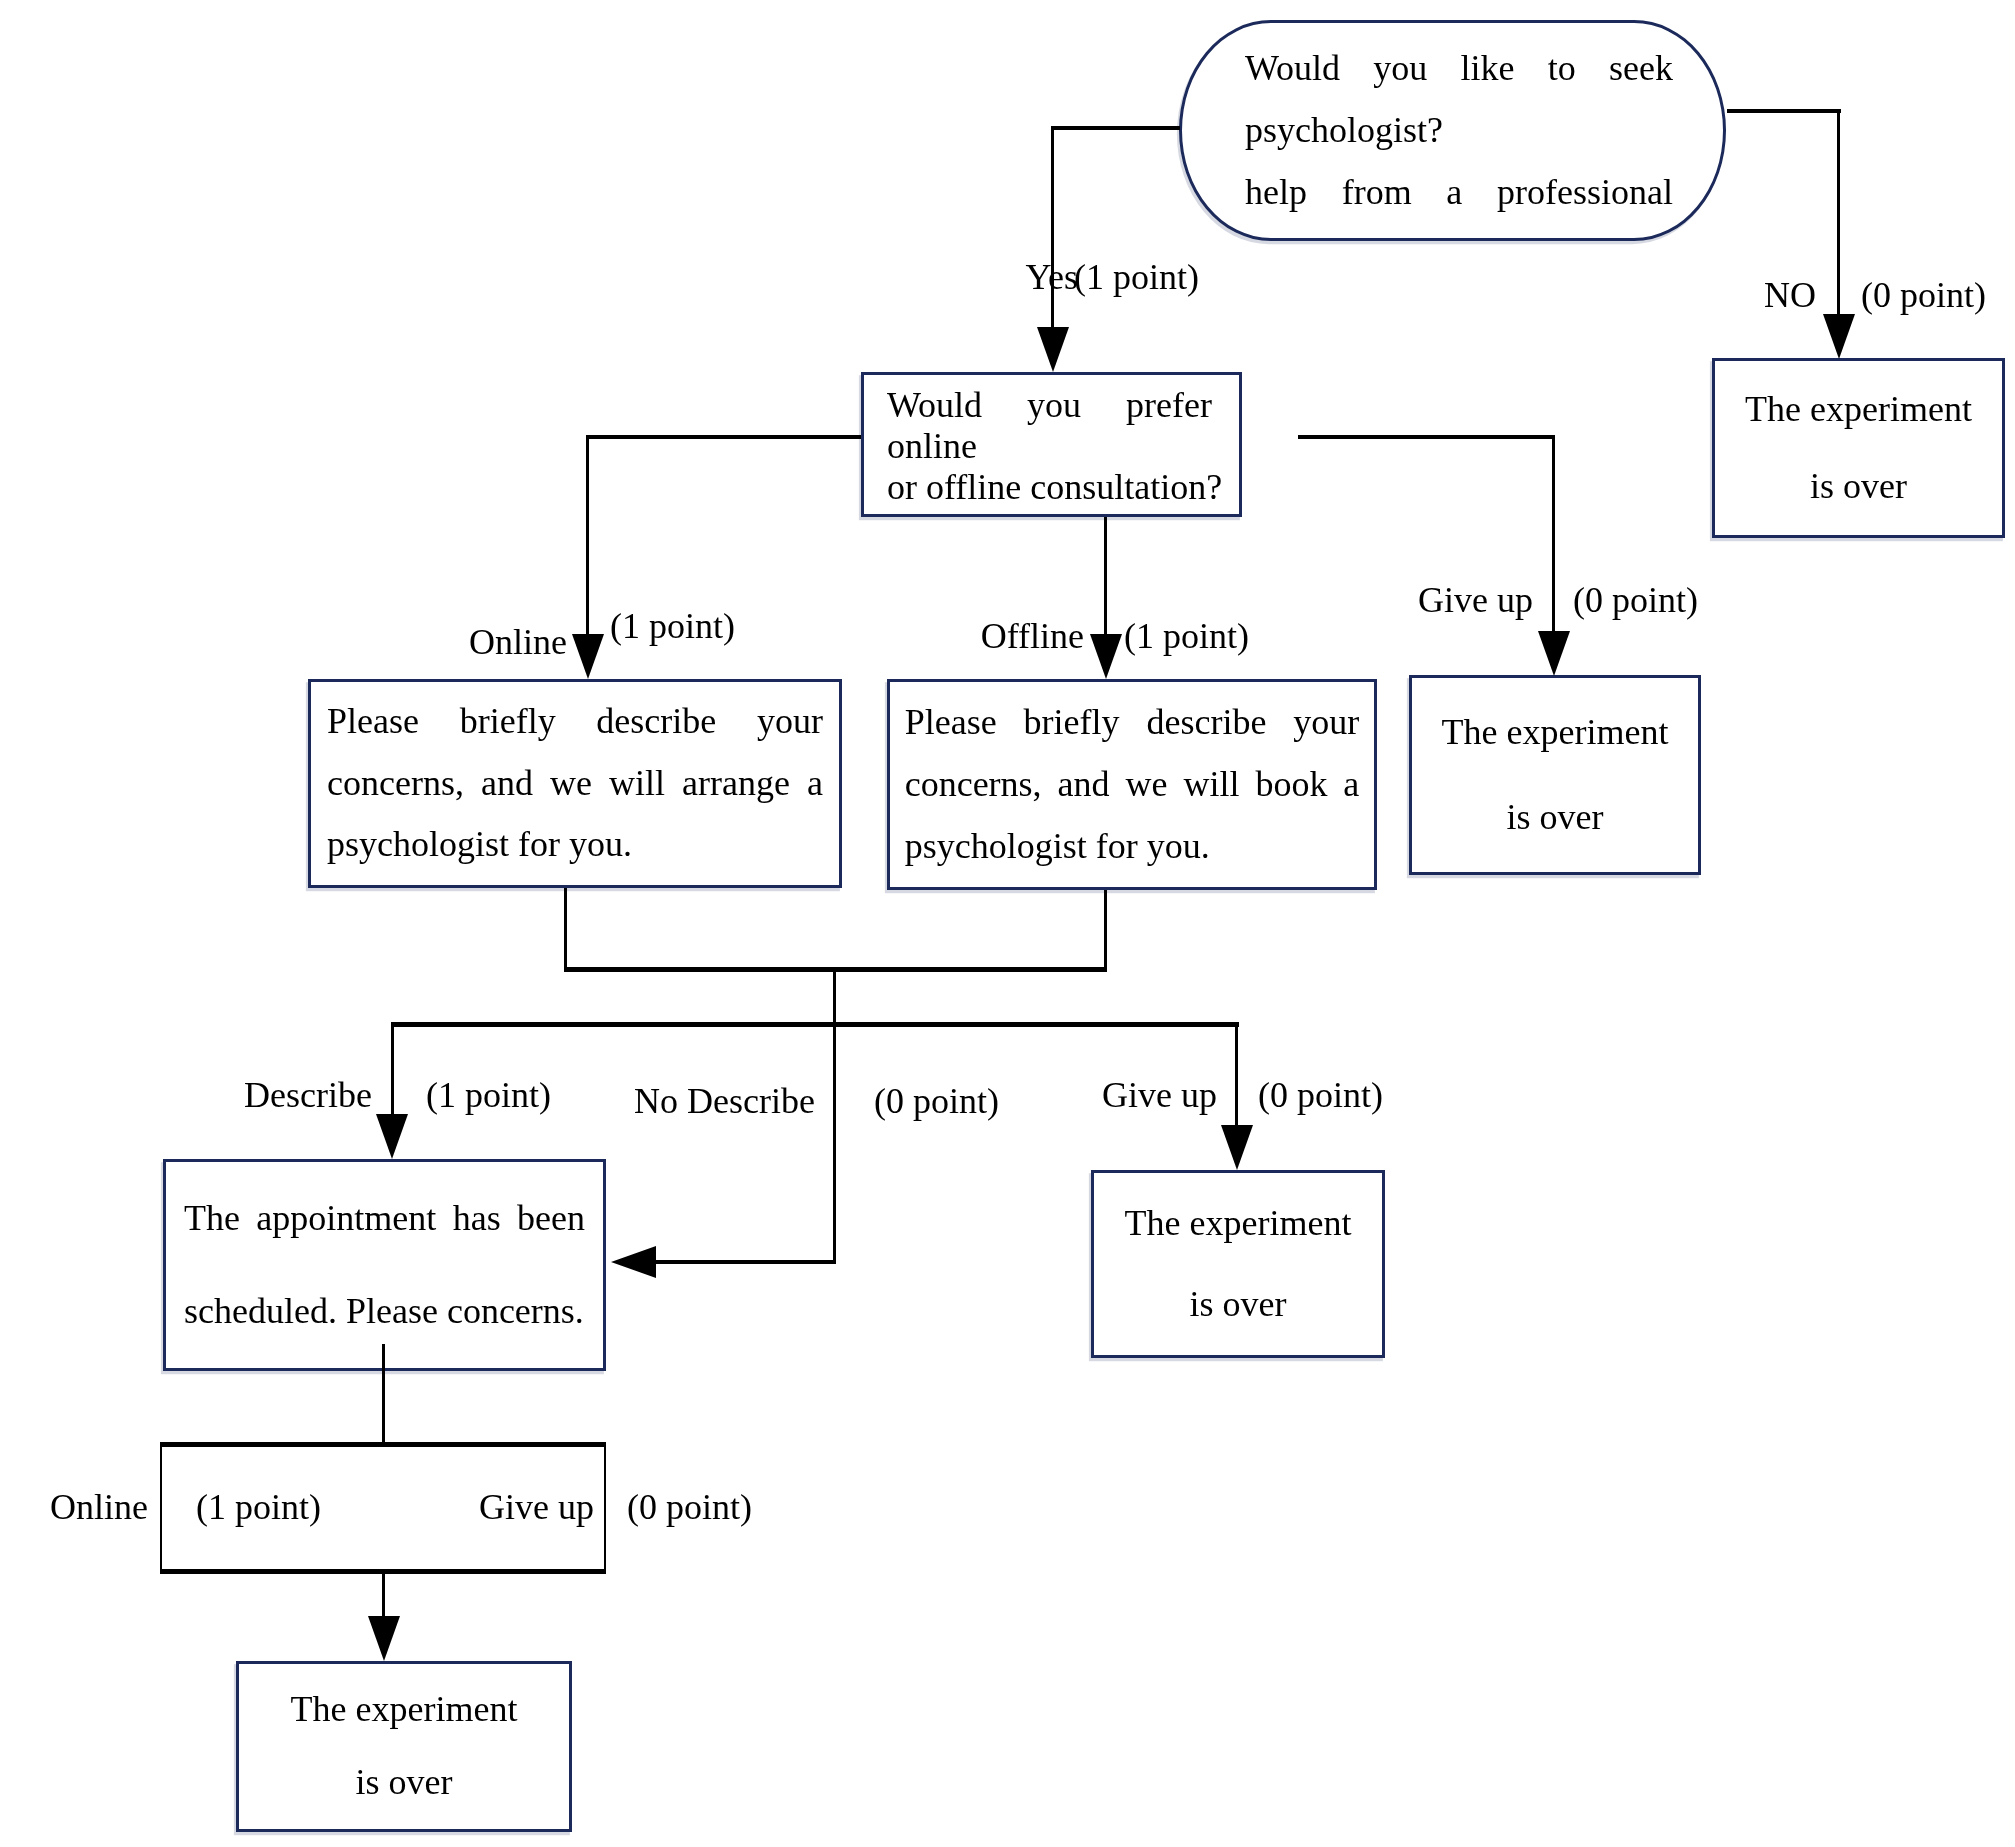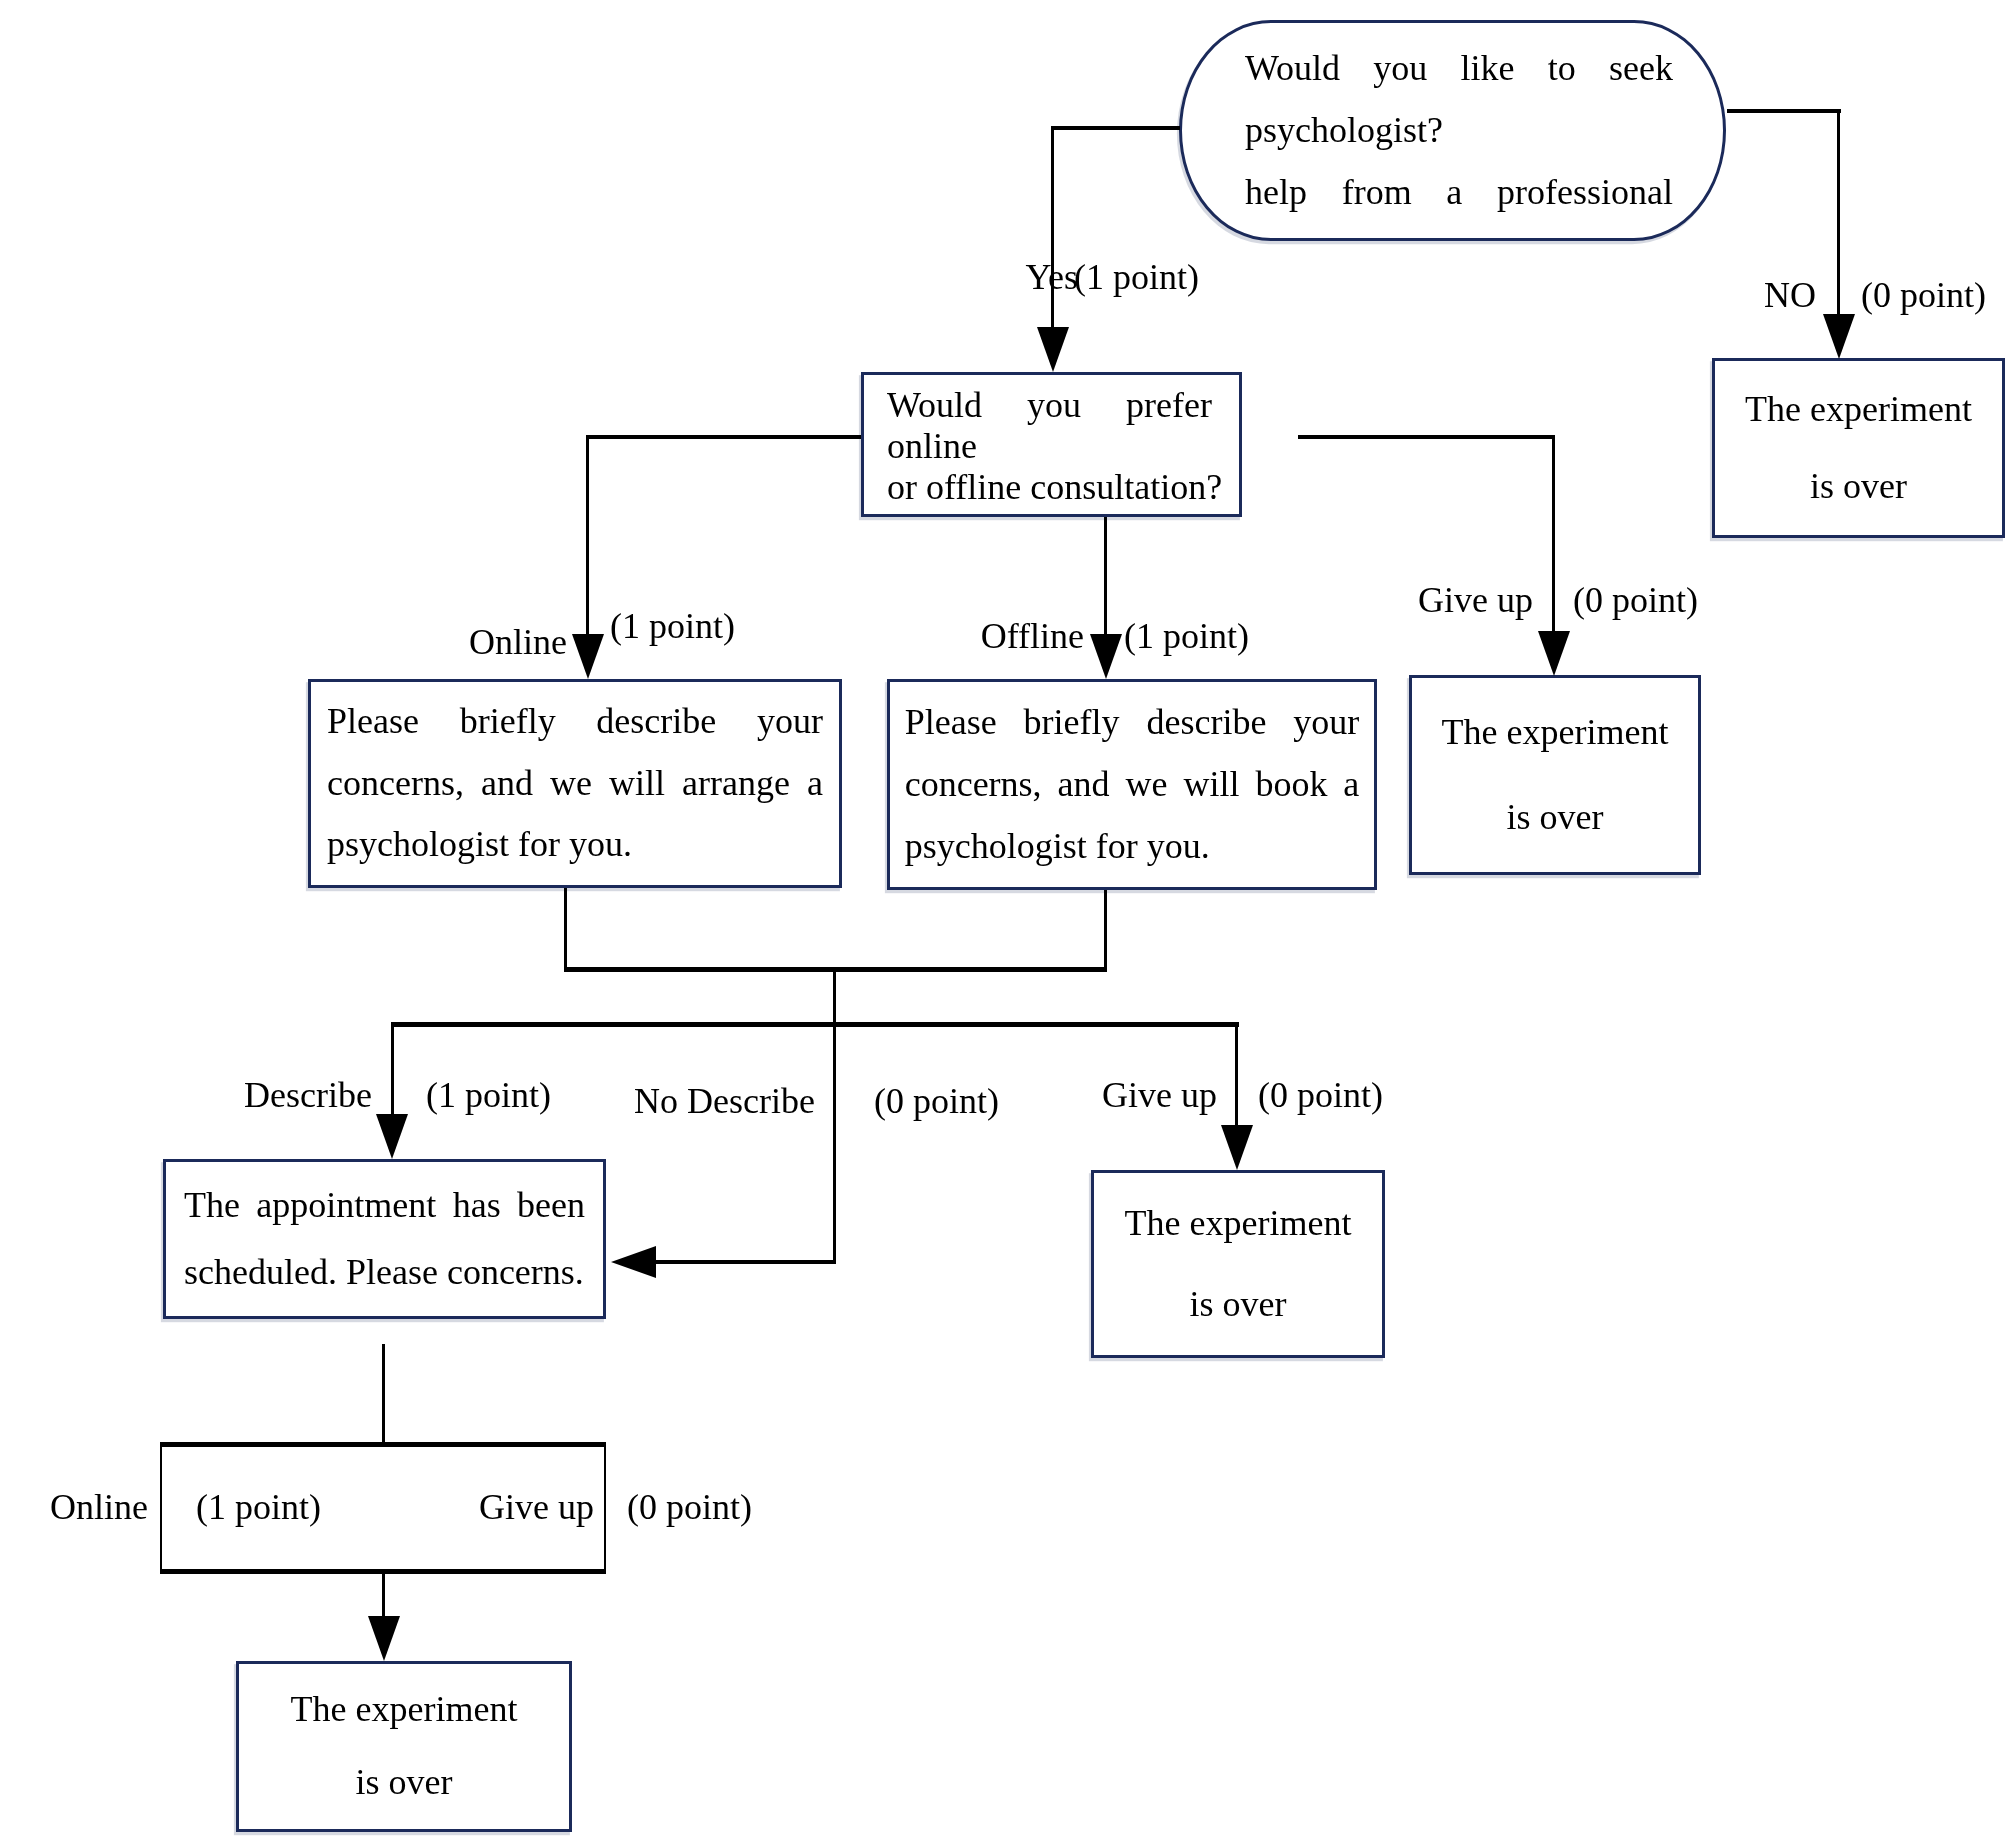--- a/index.html
+++ b/index.html
@@ -94,21 +94,21 @@
     <div class="nline j">Please briefly describe your</div>
     <div class="nline j">concerns, and we will book a</div>
     <div class="nline">psychologist for you.</div>
   </div>
 
   <div class="node" style="left:1409px;top:675px;width:292px;height:200px;padding:11.6px 5.3px;">
     <div class="nline c">The experiment</div>
     <div class="nline c">is over</div>
   </div>
 
-  <div class="node" style="left:163px;top:1159px;width:443px;height:160px;padding:10.5px 18px;">
+  <div class="node" style="left:163px;top:1159px;width:443px;height:212px;padding:10.5px 18px;">
     <div class="nline j">The appointment has been</div>
     <div class="nline">scheduled. Please concerns.</div>
   </div>
 
   <div class="node" style="left:1091px;top:1170px;width:294px;height:188px;padding:10.5px 5.3px;">
     <div class="nline c">The experiment</div>
     <div class="nline c">is over</div>
   </div>
 
   <div class="node black" style="left:160px;top:1442px;width:446px;height:132px;"></div>

